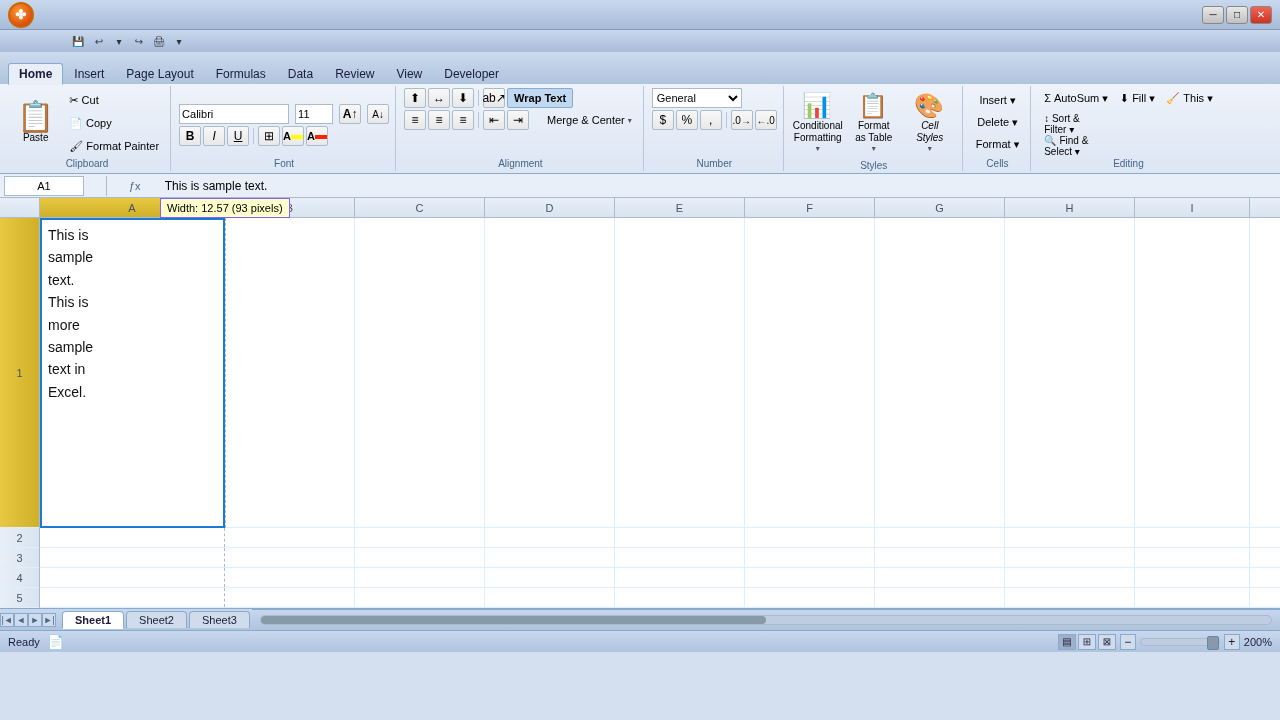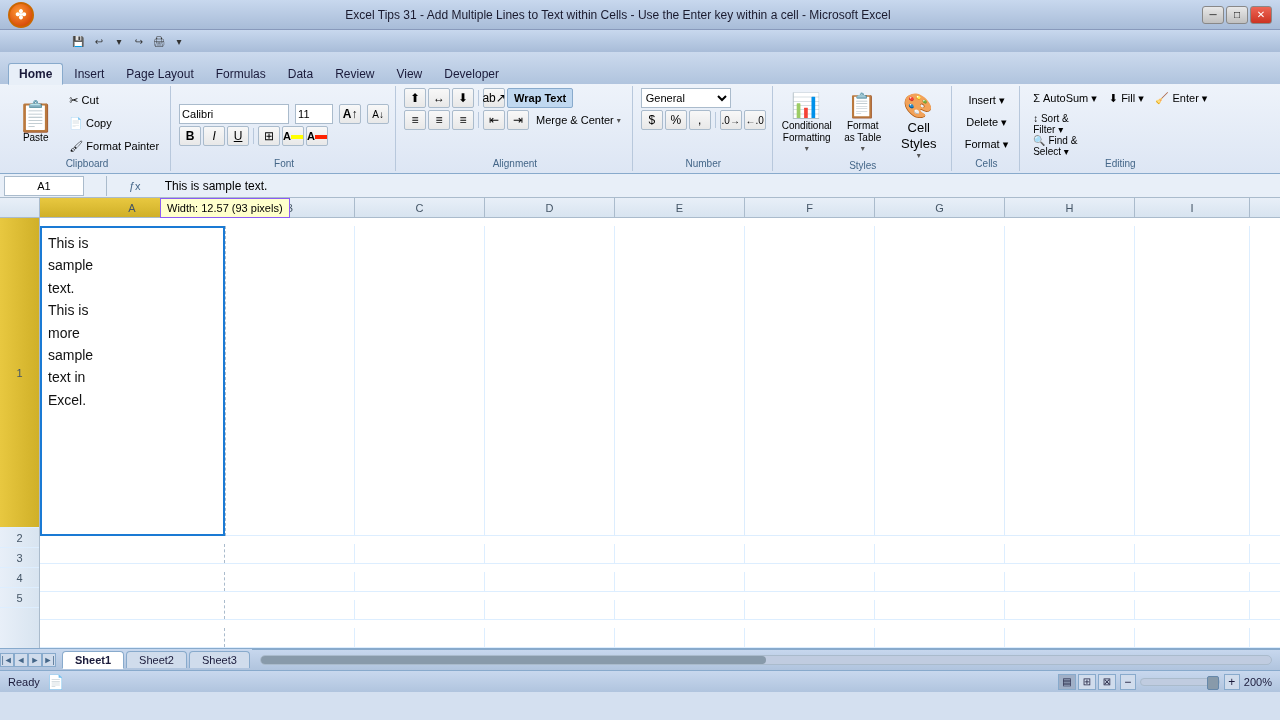--- a/index.html
+++ b/index.html
@@ -272,21 +272,20 @@
     .row-number.tall { height: 310px; }
 
     #grid-area {
       flex: 1;
       overflow: hidden;
       position: relative;
     }
     .grid-row {
       display: flex;
       border-bottom: 1px solid #ddeeff;
-      margin-top: 8px;
     }
     .cell {
       border-right: 1px solid #ddeeff;
       display: flex;
       align-items: flex-start;
       padding: 2px 3px;
       font-size: 12px;
       color: #111;
       overflow: hidden;
       position: relative;
@@ -410,21 +409,20 @@
     }
     .separator-sm { width: 1px; height: 16px; background: #b8c8dc; margin: 0 2px; }
   </style>
 </head>
 <body>
 
 <div id="title-bar">
   <div class="title-left">
     <div class="office-orb">✤</div>
   </div>
-  <span class="title-text">Excel Tips 31 - Add Multiple Lines to Text within Cells - Use the Enter key within a cell - Microsoft Excel</span>
   <div class="title-right">
     <div class="win-btn">─</div>
     <div class="win-btn">□</div>
     <div class="win-btn" style="background:linear-gradient(to bottom,#ee6655,#cc3322);color:white;">✕</div>
   </div>
 </div>
 
 <div id="qat">
   <div class="qat-btn">💾</div>
   <div class="qat-btn">↩</div>
@@ -501,21 +499,21 @@
           <span>Wrap Text</span>
         </div>
       </div>
       <div style="display:flex;gap:2px;align-items:center;">
         <div class="format-btn">≡</div>
         <div class="format-btn">≡</div>
         <div class="format-btn">≡</div>
         <div class="separator-sm"></div>
         <div class="format-btn">⇤</div>
         <div class="format-btn">⇥</div>
-        <div class="rb-btn-sm" style="padding:1px 4px;">
+        <div class="rb-btn-sm" style="padding:1px 4px;margin-left:11px;">
           <span>Merge &amp; Center</span>
           <span class="dropdown-arrow">▾</span>
         </div>
       </div>
     </div>
     <div class="ribbon-group-label">Alignment</div>
   </div>
 
   <div class="ribbon-group">
     <div class="ribbon-group-content" style="flex-direction:column;align-items:flex-start;gap:2px;">
@@ -547,21 +545,21 @@
         <div style="font-size:10px;text-align:center;line-height:1.2;">Conditional<br>Formatting</div>
         <span class="dropdown-arrow">▾</span>
       </div>
       <div class="rb-btn-lg">
         <div style="font-size:24px;">📋</div>
         <div style="font-size:10px;text-align:center;line-height:1.2;">Format<br>as Table</div>
         <span class="dropdown-arrow">▾</span>
       </div>
       <div class="rb-btn-lg">
         <div style="font-size:24px;">🎨</div>
-        <div style="font-size:13px;text-align:center;line-height:1.2;">Cell<br>Styles</div>
+        <div style="font-size:10px;text-align:center;line-height:1.2;font-style:italic;">Cell<br>Styles</div>
         <span class="dropdown-arrow">▾</span>
       </div>
     </div>
     <div class="ribbon-group-label">Styles</div>
   </div>
 
   <div class="ribbon-group">
     <div class="ribbon-group-content" style="gap:2px;">
       <div style="display:flex;flex-direction:column;gap:2px;">
         <div class="rb-btn-sm" style="justify-content:center;">Insert ▾</div>
@@ -574,21 +572,21 @@
 
   <div class="ribbon-group">
     <div class="ribbon-group-content" style="flex-direction:row;gap:2px;align-items:flex-start;">
       <div style="display:flex;gap:2px;">
         <div class="rb-btn-sm">Σ AutoSum ▾</div>
       </div>
       <div style="display:flex;gap:2px;">
         <div class="rb-btn-sm">⬇ Fill ▾</div>
       </div>
       <div style="display:flex;gap:2px;">
-        <div class="rb-btn-sm">🧹 Enter ▾</div>
+        <div class="rb-btn-sm">🧹 This ▾</div>
       </div>
     </div>
     <div class="ribbon-group-content" style="flex-direction:column;gap:2px;align-items:flex-start;">
       <div class="rb-btn-sm" style="font-size:10px;">↕ Sort &amp;<br>Filter ▾</div>
       <div class="rb-btn-sm" style="font-size:10px;">🔍 Find &amp;<br>Select ▾</div>
     </div>
     <div class="ribbon-group-label">Editing</div>
   </div>
 
 </div>

